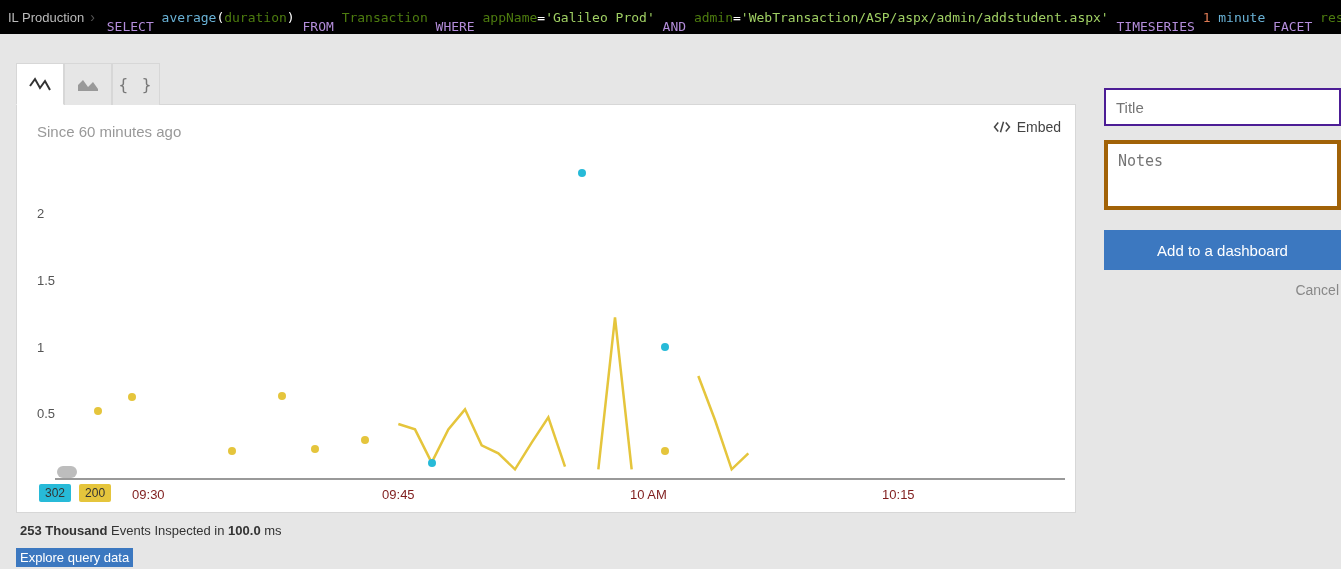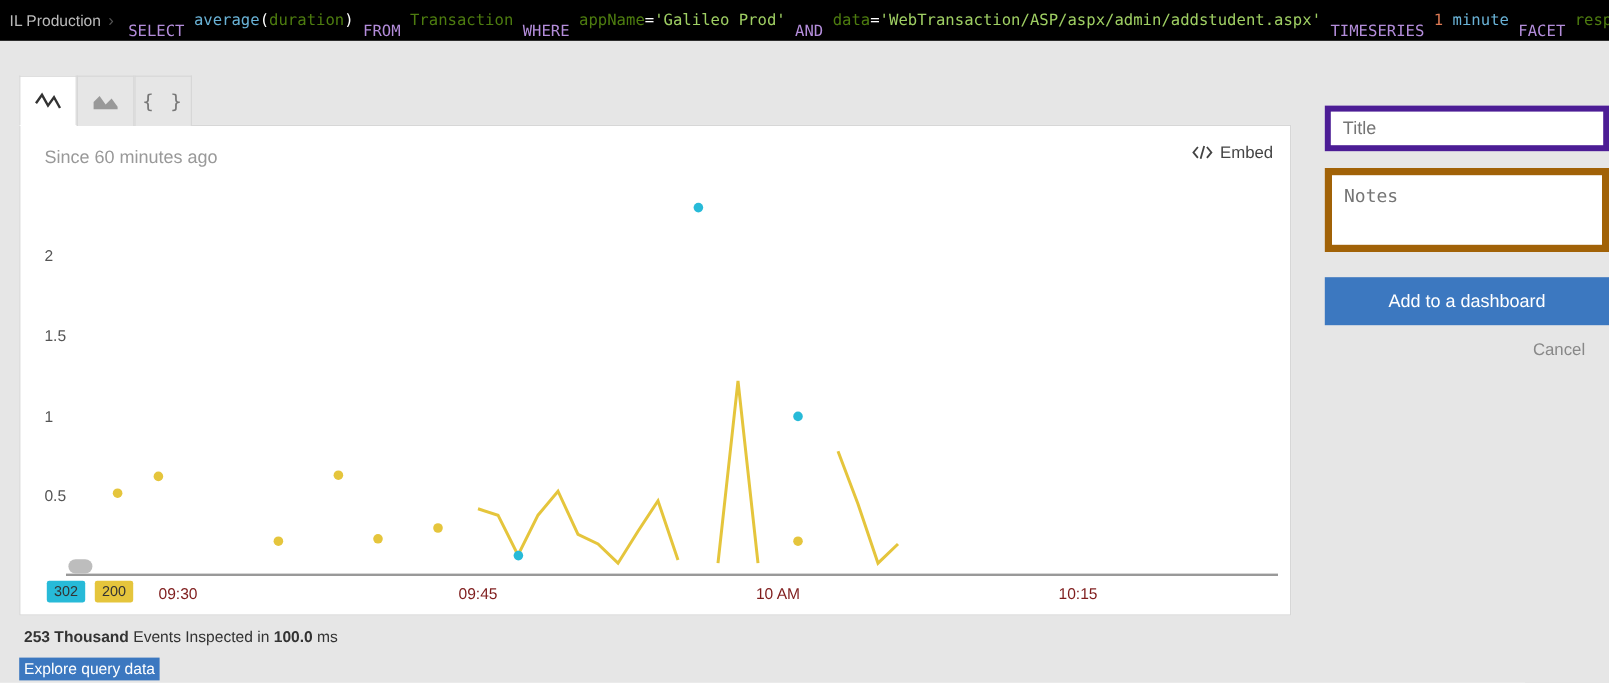--- a/index.html
+++ b/index.html
@@ -53,24 +53,24 @@
     .legend-item.l302 { background: #27bad8; }
     .legend-item.l200 { background: #e5c53c; }
 
     .footer { font-size: 13px; color: #333; padding: 10px 0 6px 4px; }
     .footer .b { font-weight: 700; }
 
     .explore-link { background: #3c78c0; color: #fff; font-size: 13px; padding: 2px 4px; display: inline-block; margin-top: 4px; }
 
     
     .sidebar { flex: 1; padding: 34px 0 0 28px; }
-    .sidebar input.title-in { width: 100%; height: 38px; font-size: 15px; color: #777; padding: 0 10px; border: 5px solid #4c1d95; background: #fff; }
-    .sidebar textarea.notes-in { width: 100%; height: 70px; font-size: 15px; color: #777; padding: 8px 10px; border: 6px solid #a16207; background: #fff; margin-top: 14px; resize: none; }
+    .sidebar input.title-in { width: 100%; height: 38px; font-size: 15px; color: #777; padding: 0 10px; border: 2px solid #4c1d95; background: #fff; }
+    .sidebar textarea.notes-in { width: 100%; height: 70px; font-size: 15px; color: #777; padding: 8px 10px; border: 4px solid #a16207; background: #fff; margin-top: 14px; resize: none; }
     .add-btn { width: 100%; height: 40px; background: #3c78c0; color: #fff; border: none; font-size: 15px; margin-top: 16px; cursor: pointer; }
-    .cancel-link { display: block; text-align: right; color: #888; font-size: 14px; margin-top: 12px; padding-right: 20px; cursor: pointer; }
+    .cancel-link { display: block; text-align: right; color: #888; font-size: 14px; margin-top: 12px; padding-right: 2px; cursor: pointer; }
   </style>
 </head>
 <body>
 
 <div class="query-bar">
   <span class="app-selector">
     <span>IL Production</span>
     <span class="chev">›</span>
   </span>
   <span class="q-sp q-keyword">SELECT</span>
@@ -85,21 +85,21 @@
   <span class="q-field">Transaction</span>
     <span class="q-sp"> </span>
   <span class="q-keyword">WHERE</span>
     <span class="q-sp"> </span>
   <span class="q-field">appName</span>
   <span class="q-op"> = </span>
   <span class="q-string">'Galileo Prod'</span>
     <span class="q-sp"> </span>
   <span class="q-keyword">AND</span>
     <span class="q-sp"> </span>
-  <span class="q-field">data</span>
+  <span class="q-field">admin</span>
   <span class="q-op"> = </span>
   <span class="q-string">'WebTransaction/ASP/aspx/admin/addstudent.aspx'</span>
     <span class="q-sp"> </span>
   <span class="q-keyword">TIMESERIES</span>
     <span class="q-sp"> </span>
   <span class="q-num">1</span>
     <span class="q-sp"> </span>
   <span class="q-func">minute</span>
     <span class="q-sp"> </span>
   <span class="q-keyword">FACET</span>

